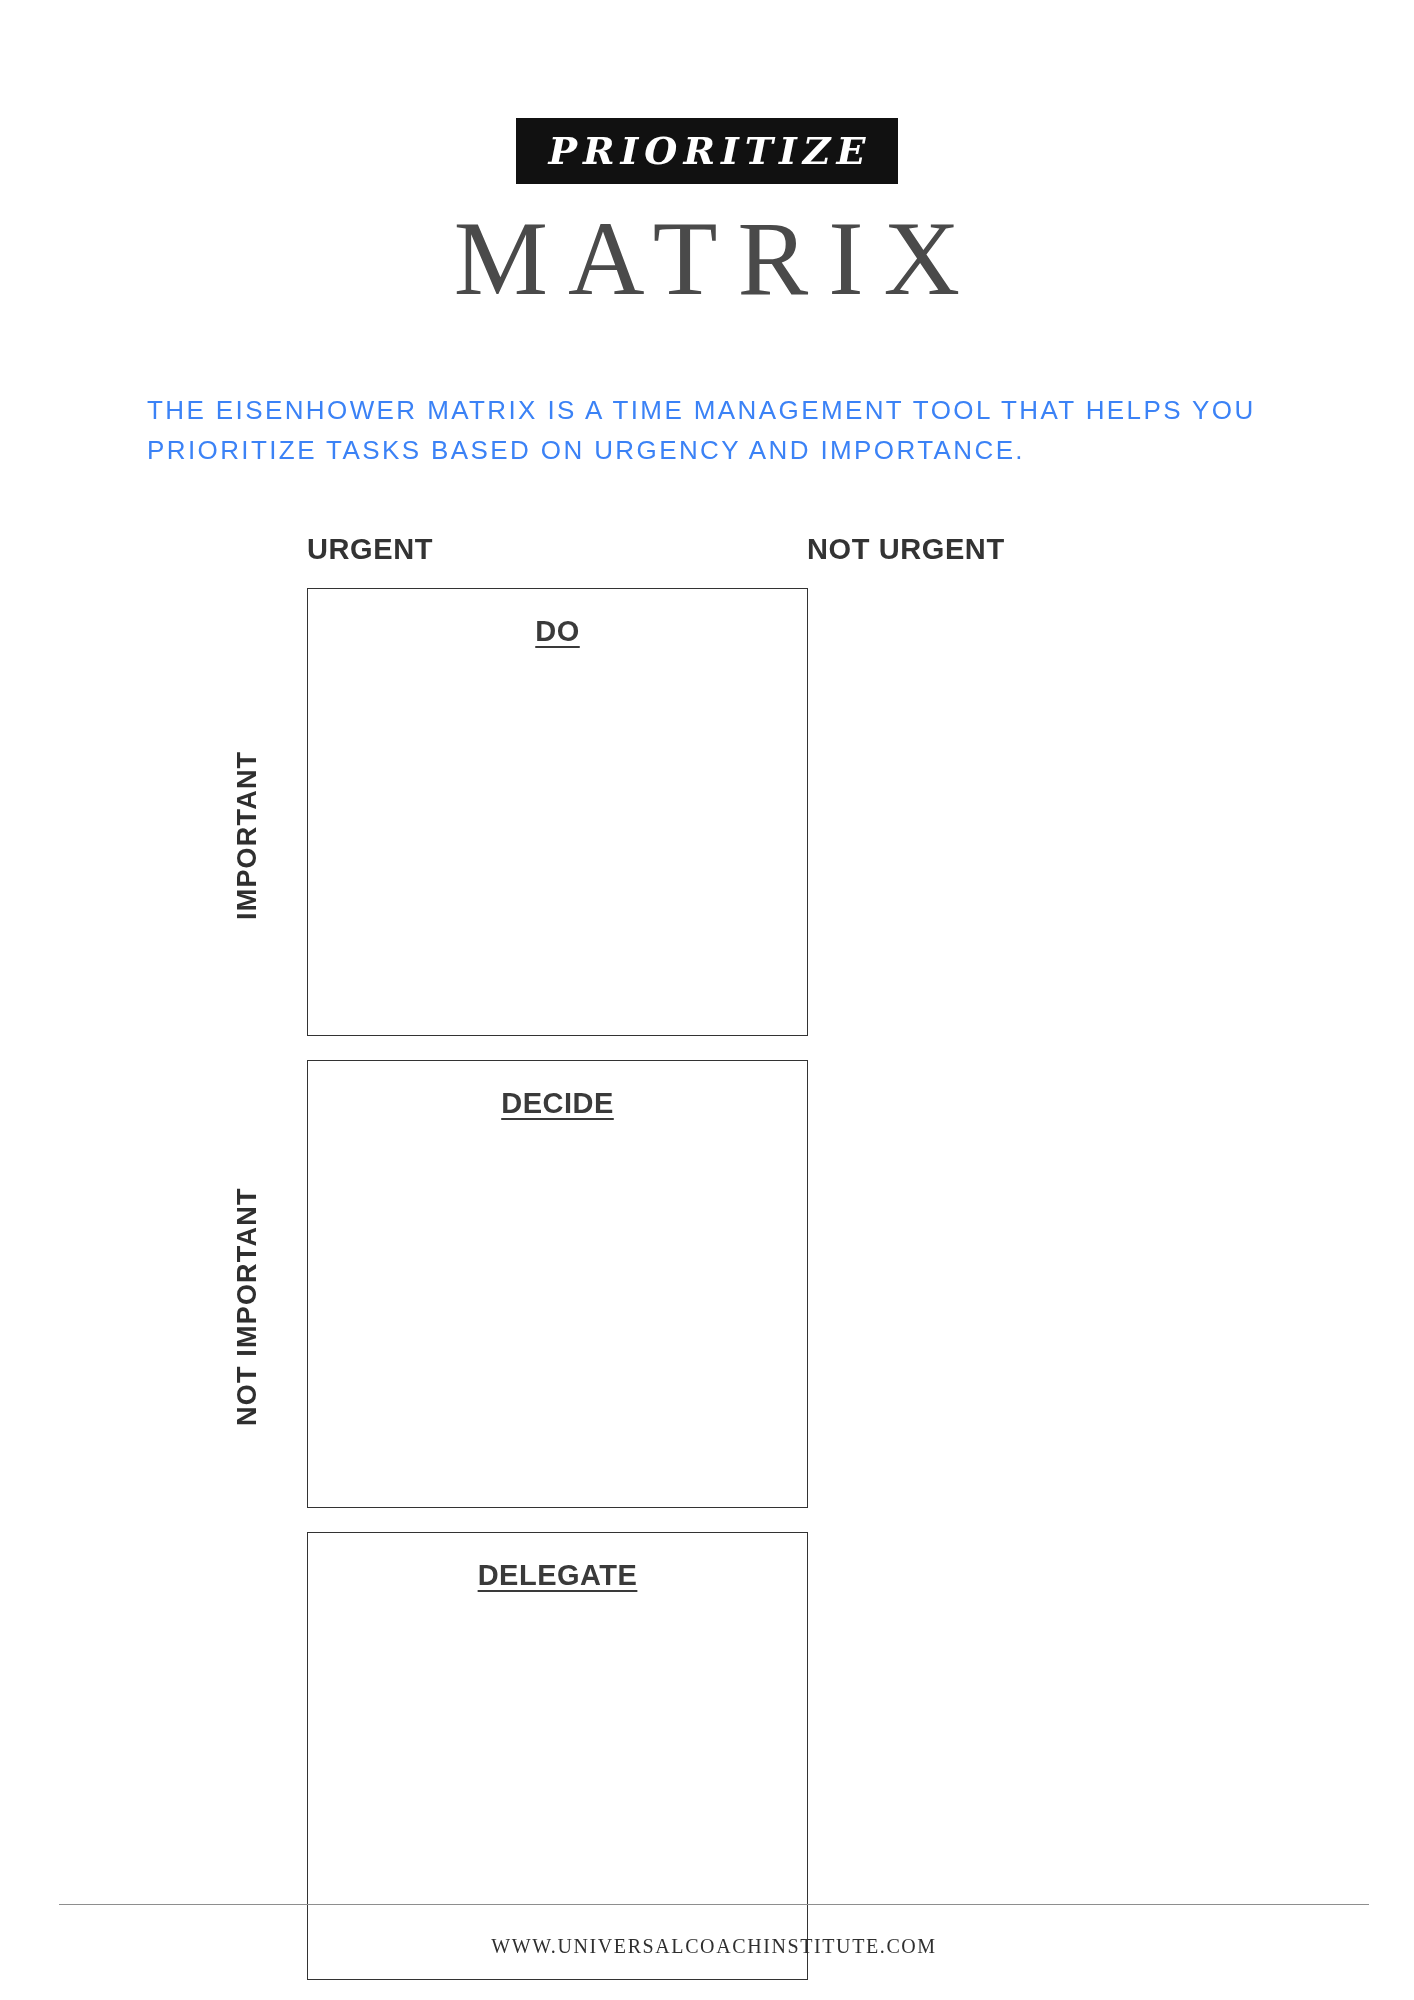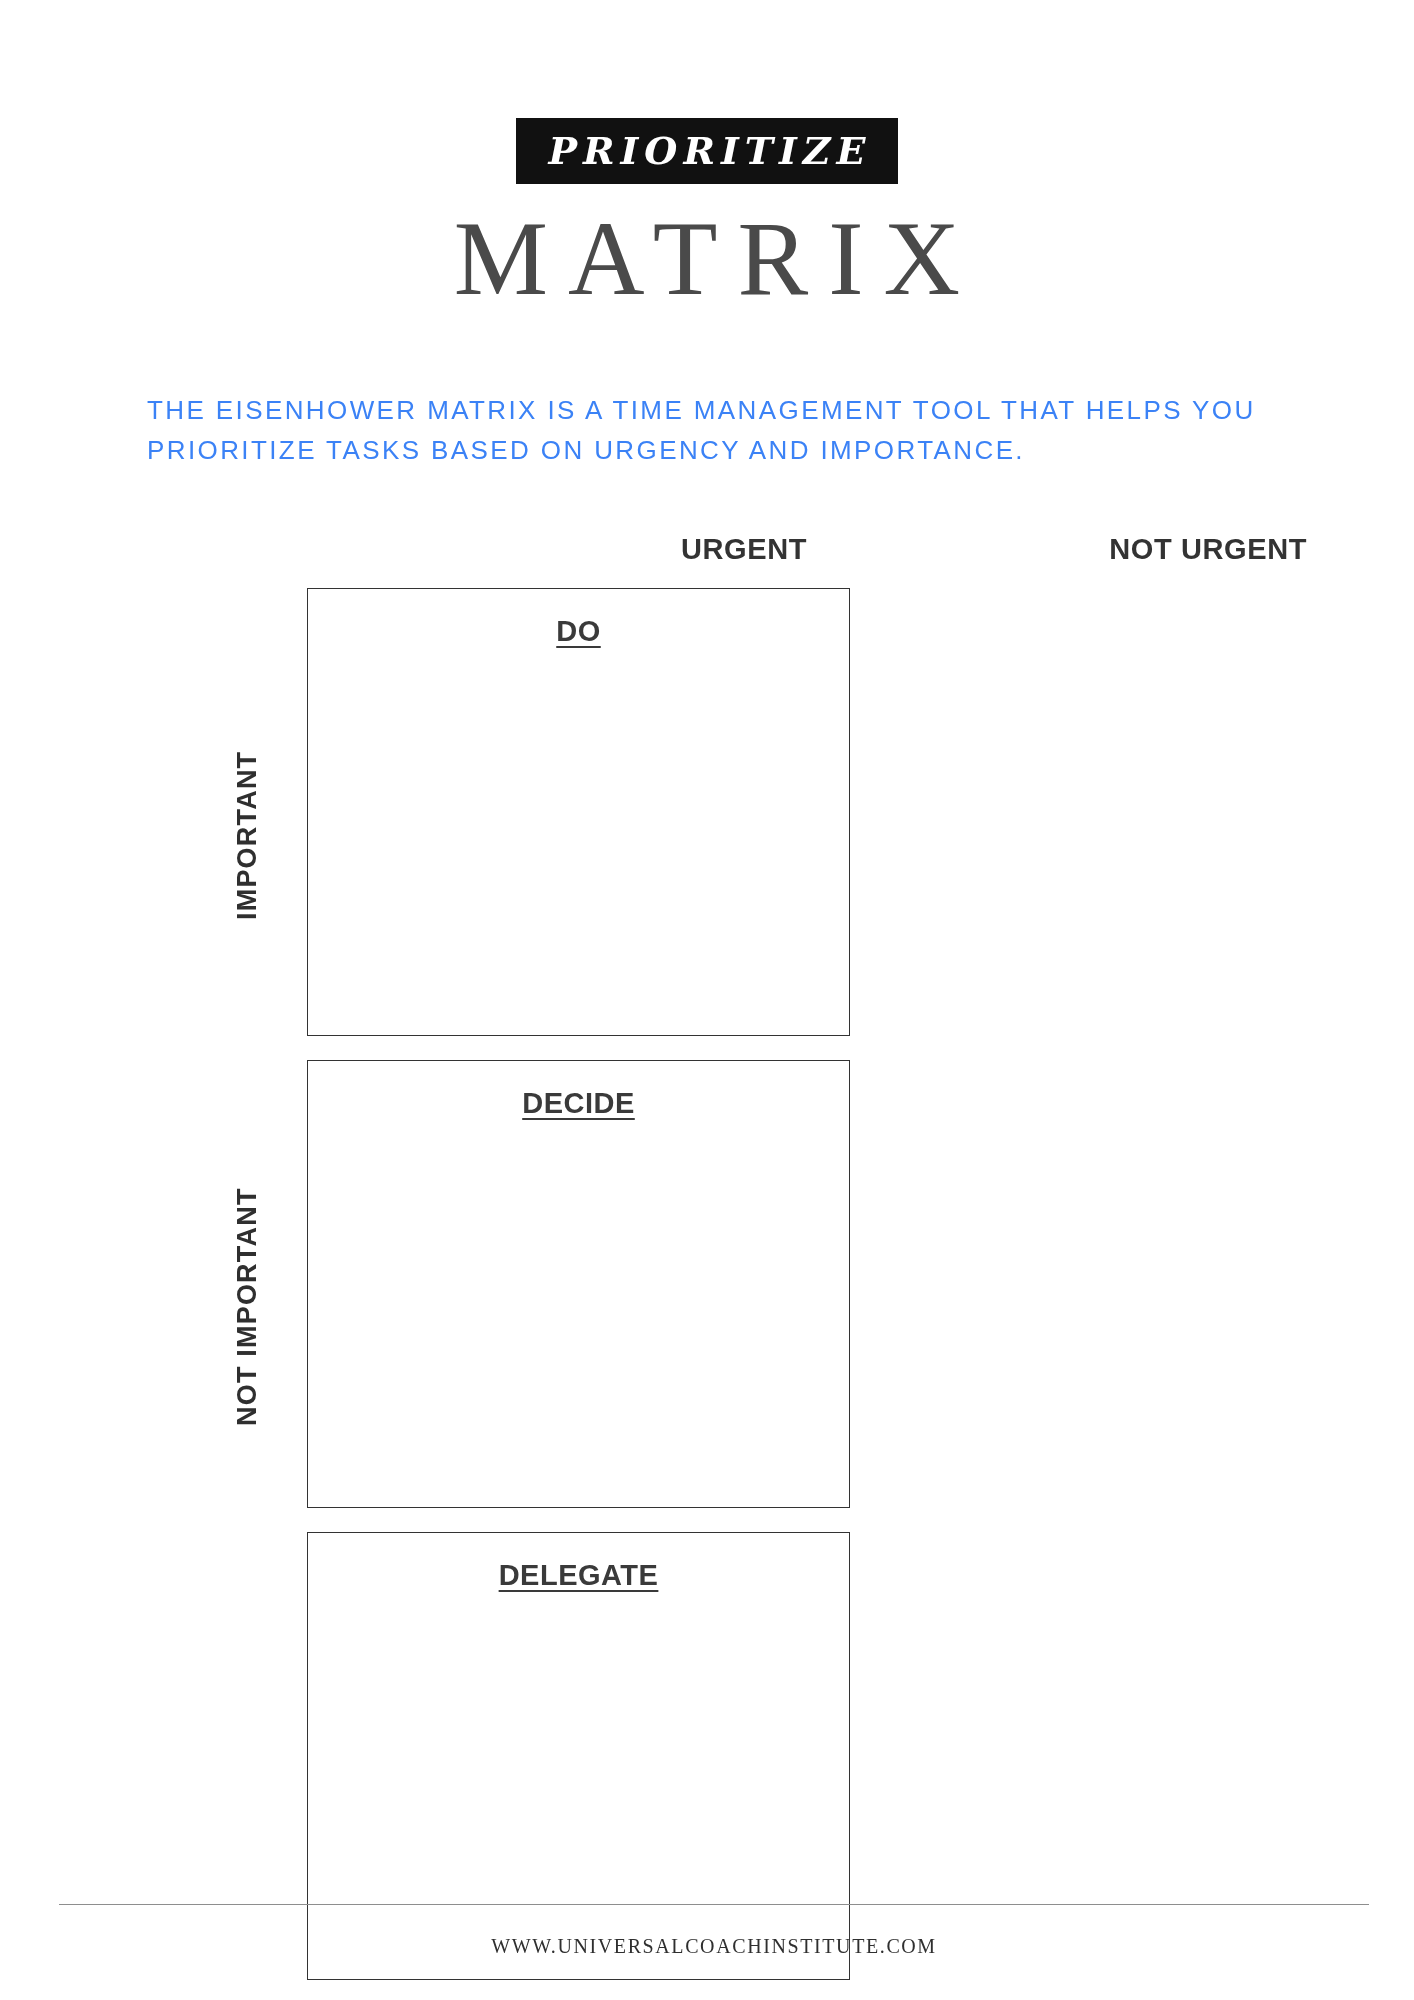--- a/index.html
+++ b/index.html
@@ -63,38 +63,38 @@
     padding-top: 62px;
   }
 
   .col-headers {
     display: flex;
     margin-left: 200px;
     width: 1000px;
   }
   .col-header {
     flex: 1;
-    text-align: right;
+    text-align: left;
     font-size: 29px;
     font-weight: 700;
     letter-spacing: 0.6px;
     color: #333333;
     padding-bottom: 22px;
   }
 
   .grid-area {
     display: flex;
     margin-left: 200px;
     width: 1000px;
     flex-wrap: wrap;
     gap: 24px 24px;
   }
 
   .quadrant {
-    width: 543px;
+    width: 501px;
     height: 448px;
     border: 1.6px solid #333333;
     box-sizing: border-box;
     position: relative;
     background: #ffffff;
   }
   .quadrant-title {
     text-align: center;
     font-size: 29px;
     font-weight: 700;

